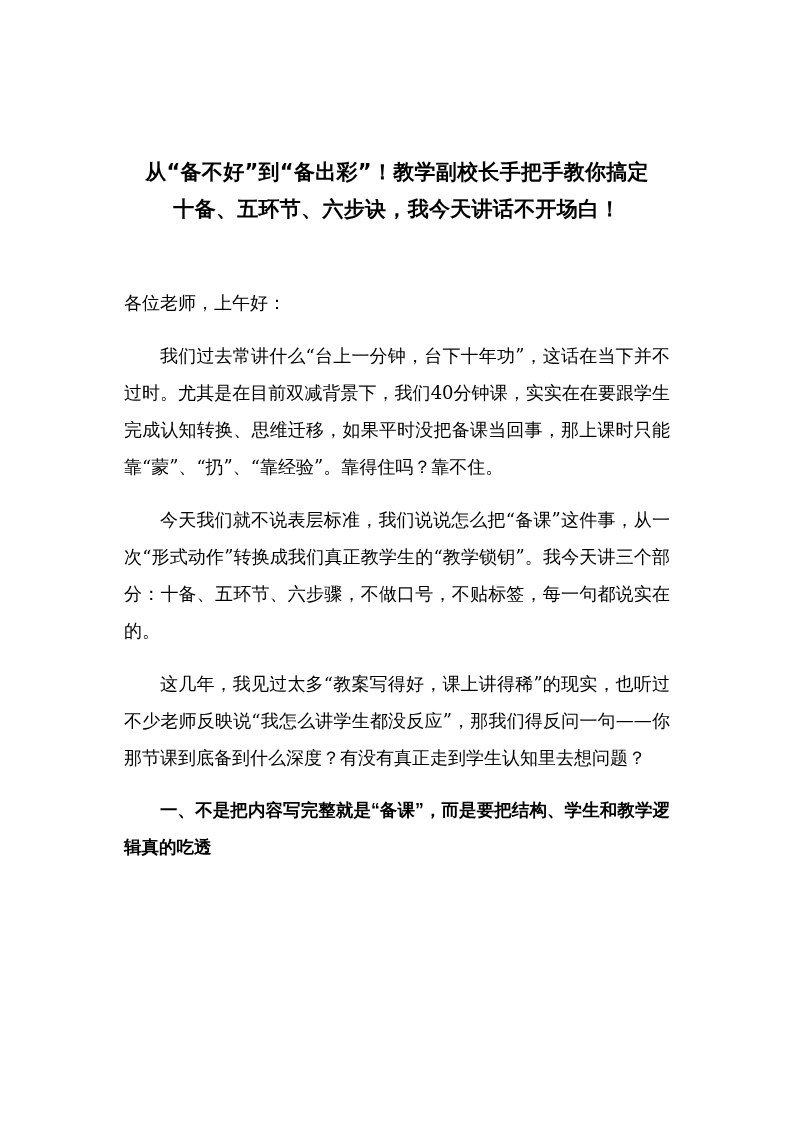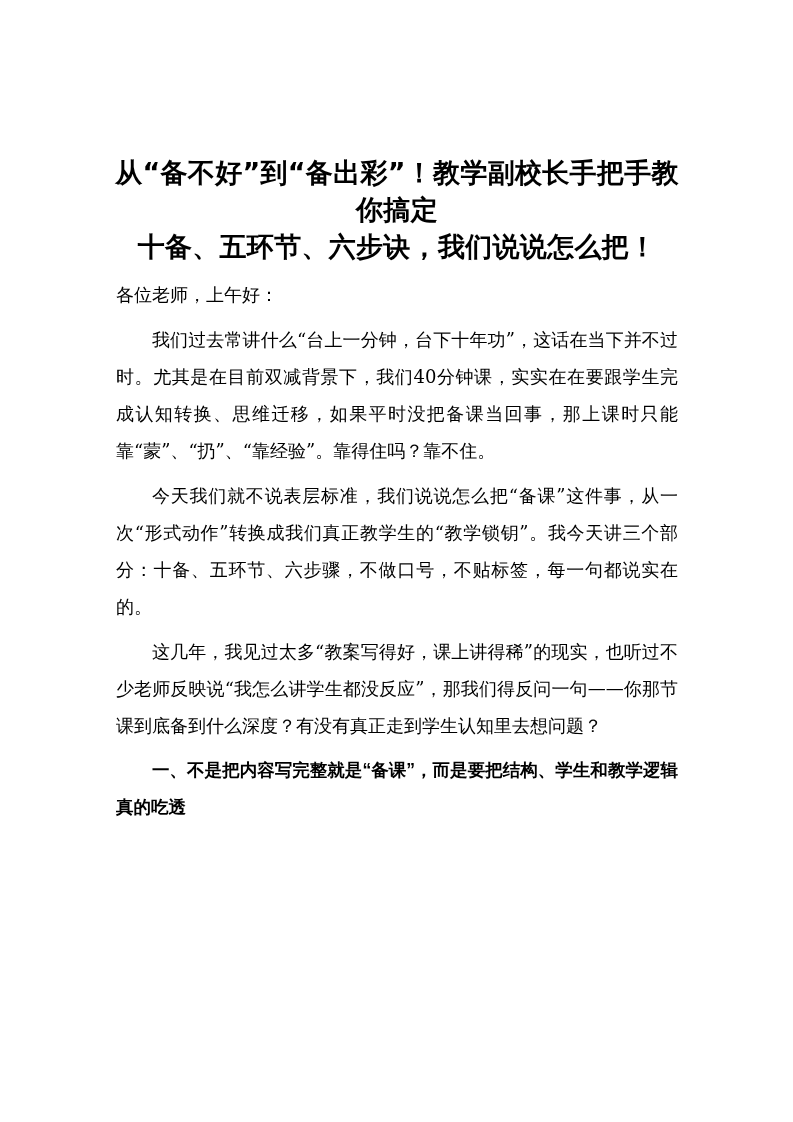--- a/index.html
+++ b/index.html
@@ -1,34 +1,34 @@
 <!DOCTYPE html>
 <html><head>
 <meta charset="utf-8">
 <style>
   html, body { margin: 0; padding: 0; background: #ffffff; }
   body { width: 793px; height: 1122px; position: relative; overflow: hidden;
          font-family: "DejaVu Serif", "Liberation Serif", serif; color: #000; }
   .page { position: absolute; left: 108px; top: 0; width: 578px; }
   .title { position: absolute; top: 154px; left: 0; width: 578px; text-align: center;
            font-family: "DejaVu Sans", "Liberation Sans", sans-serif; font-weight: bold;
-           font-size: 27px; line-height: 37px; letter-spacing: 0.3px; }
+           font-size: 21px; line-height: 37px; letter-spacing: 0.3px; }
   .body { position: absolute; top: 268px; left: 0; width: 578px; font-size: 18px;
           line-height: 37px; text-align: justify; text-justify: inter-character; }
-  .body p { margin: 8px; }
+  .body p { margin: 16px; }
   .indent { text-indent: 36px; }
   .heading { font-weight: bold; font-family: Liberation Sans, sans-serif; font-size: 17.5px; }
 </style>
 </head>
 <body>
 
 <div class="page">
   <div class="title">
     <div>从“备不好”到“备出彩”！教学副校长手把手教你搞定</div>
-    <div>十备、五环节、六步诀，我们说说怎么把！</div>
+    <div>十备、五环节、六步诀，我今天讲话不开场白！</div>
   </div>
   <div class="body">
     <p>各位老师，上午好：</p>
     <p class="indent">我们过去常讲什么“台上一分钟，台下十年功”，这话在当下并不过时。尤其是在目前双减背景下，我们40分钟课，实实在在要跟学生完成认知转换、思维迁移，如果平时没把备课当回事，那上课时只能靠“蒙”、“扔”、“靠经验”。靠得住吗？靠不住。</p>
     <p class="indent">今天我们就不说表层标准，我们说说怎么把“备课”这件事，从一次“形式动作”转换成我们真正教学生的“教学锁钥”。我今天讲三个部分：十备、五环节、六步骤，不做口号，不贴标签，每一句都说实在的。</p>
     <p class="indent">这几年，我见过太多“教案写得好，课上讲得稀”的现实，也听过不少老师反映说“我怎么讲学生都没反应”，那我们得反问一句——你那节课到底备到什么深度？有没有真正走到学生认知里去想问题？</p>
     <p class="indent heading">一、不是把内容写完整就是“备课”，而是要把结构、学生和教学逻辑真的吃透</p>
   </div>
 </div>
 

